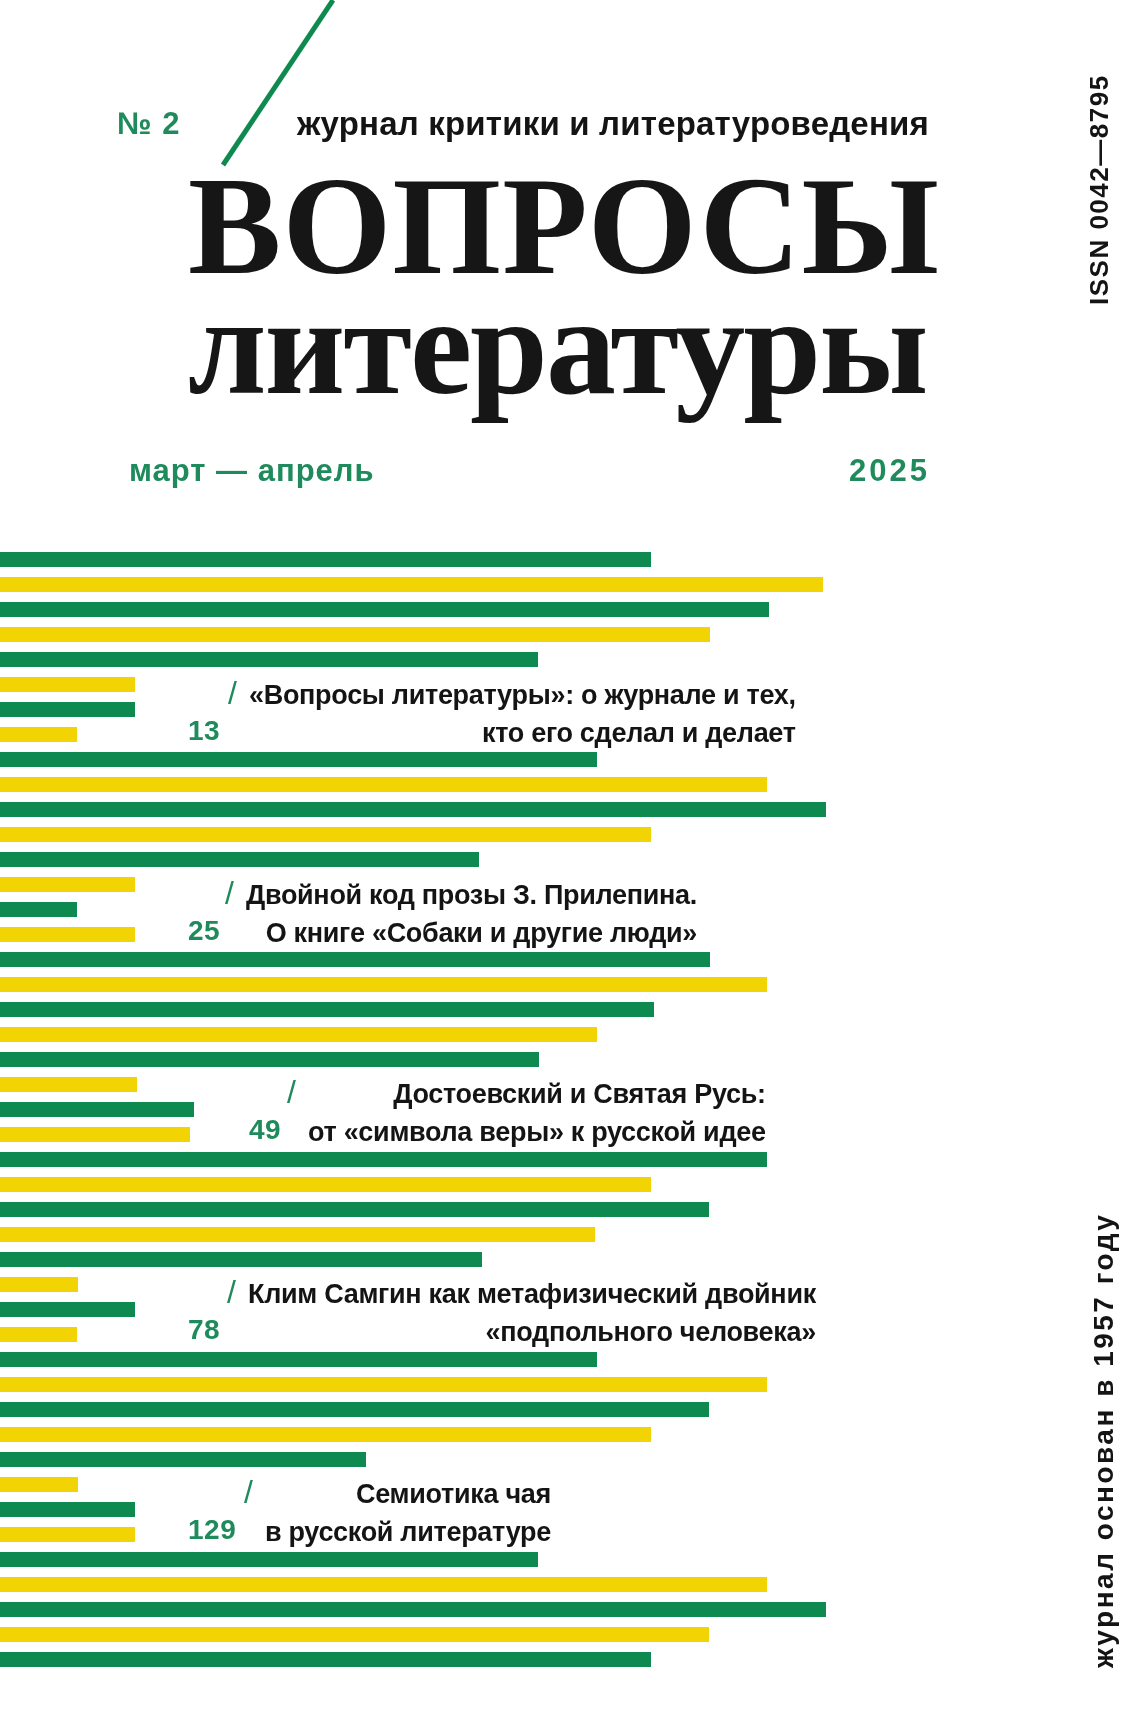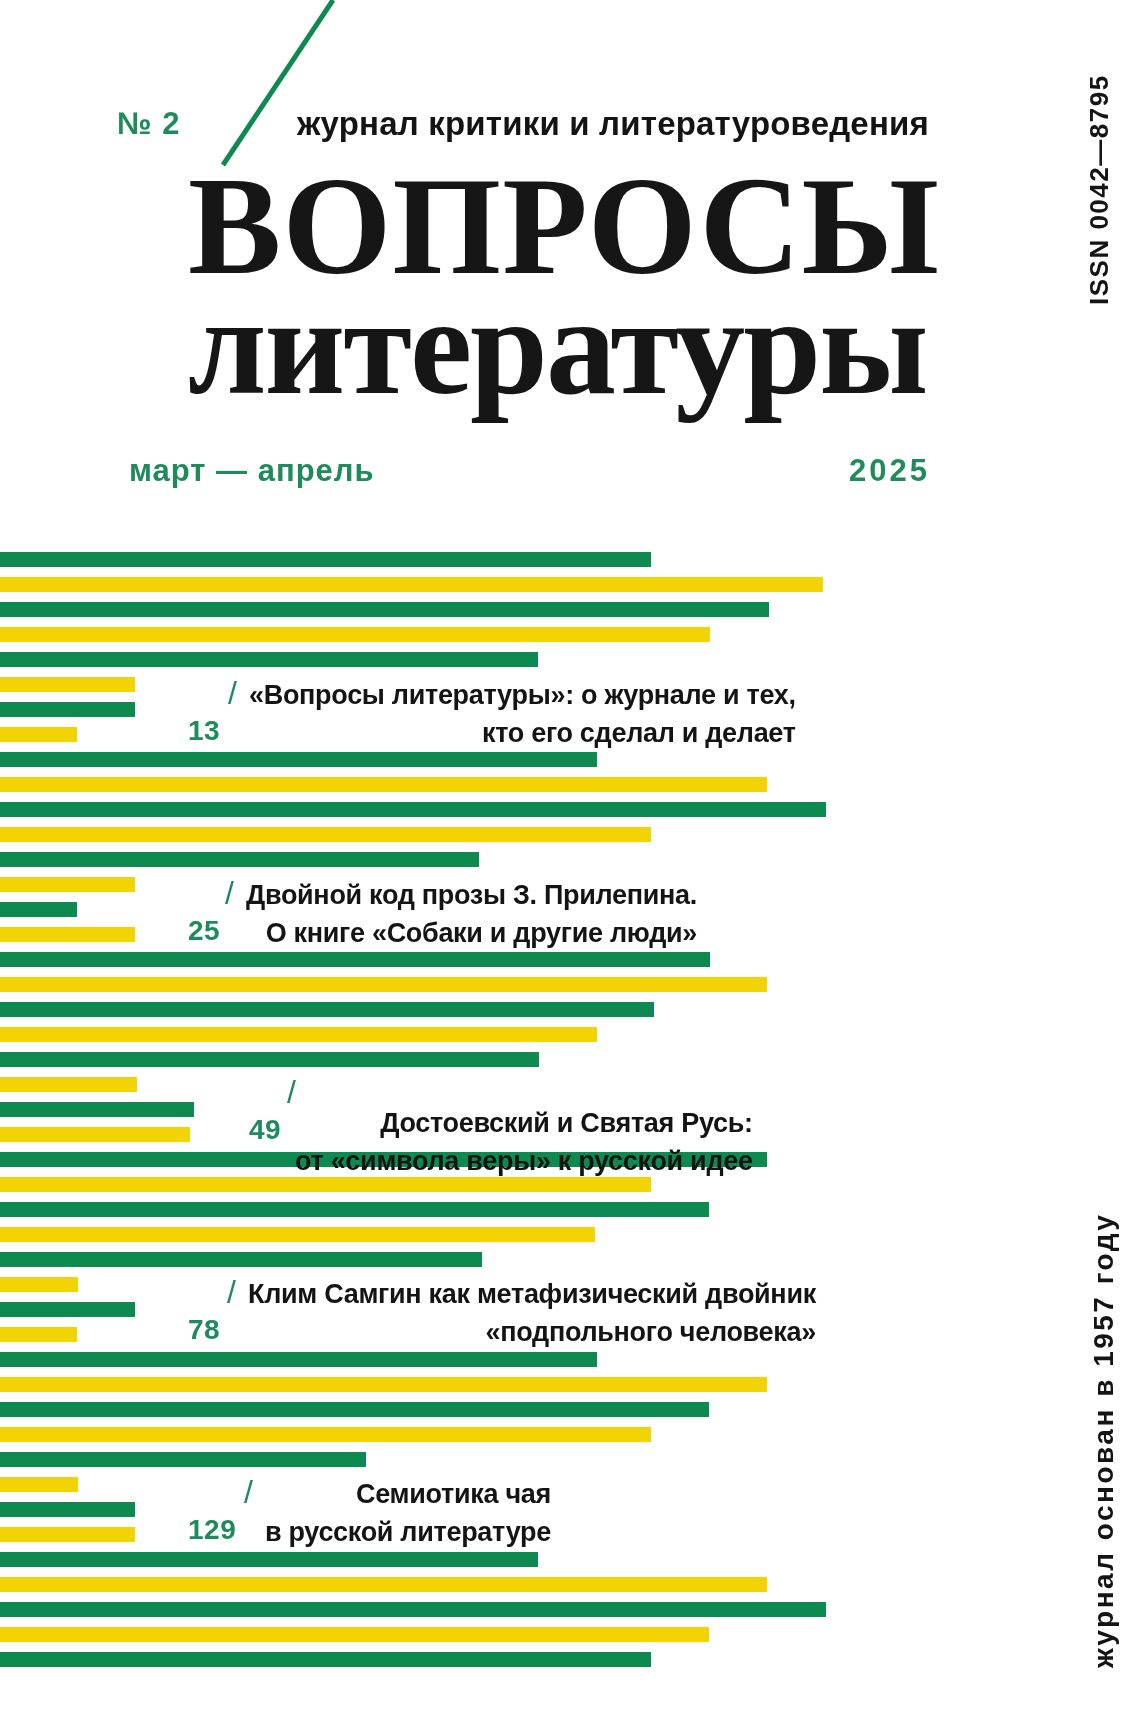--- a/index.html
+++ b/index.html
@@ -152,21 +152,21 @@
         <span class="toc-num" style="left: 188px; text-align: center;">25</span>
         <span class="toc-slash" style="left: 225px;">/</span>
         <div class="toc-text" style="left: 246px;">
           <div>Двойной код прозы З. Прилепина.</div>
           <div>О книге «Собаки и другие люди»</div>
         </div>
       </div>
       <div class="toc-entry" style="top: 1075px;">
         <span class="toc-num" style="left: 249px;">49</span>
         <span class="toc-slash" style="left: 287px;">/</span>
-        <div class="toc-text" style="left: 295px; margin-top: 29px;">
+        <div class="toc-text" style="left: 308px;">
           <div>Достоевский и Святая Русь:</div>
           <div>от «символа веры» к русской идее</div>
         </div>
       </div>
       <div class="toc-entry" style="top: 1275px;">
         <span class="toc-num" style="left: 188px;">78</span>
         <span class="toc-slash" style="left: 227px;">/</span>
         <div class="toc-text" style="left: 248px;">
           <div>Клим Самгин как метафизический двойник</div>
           <div>«подпольного человека»</div>

